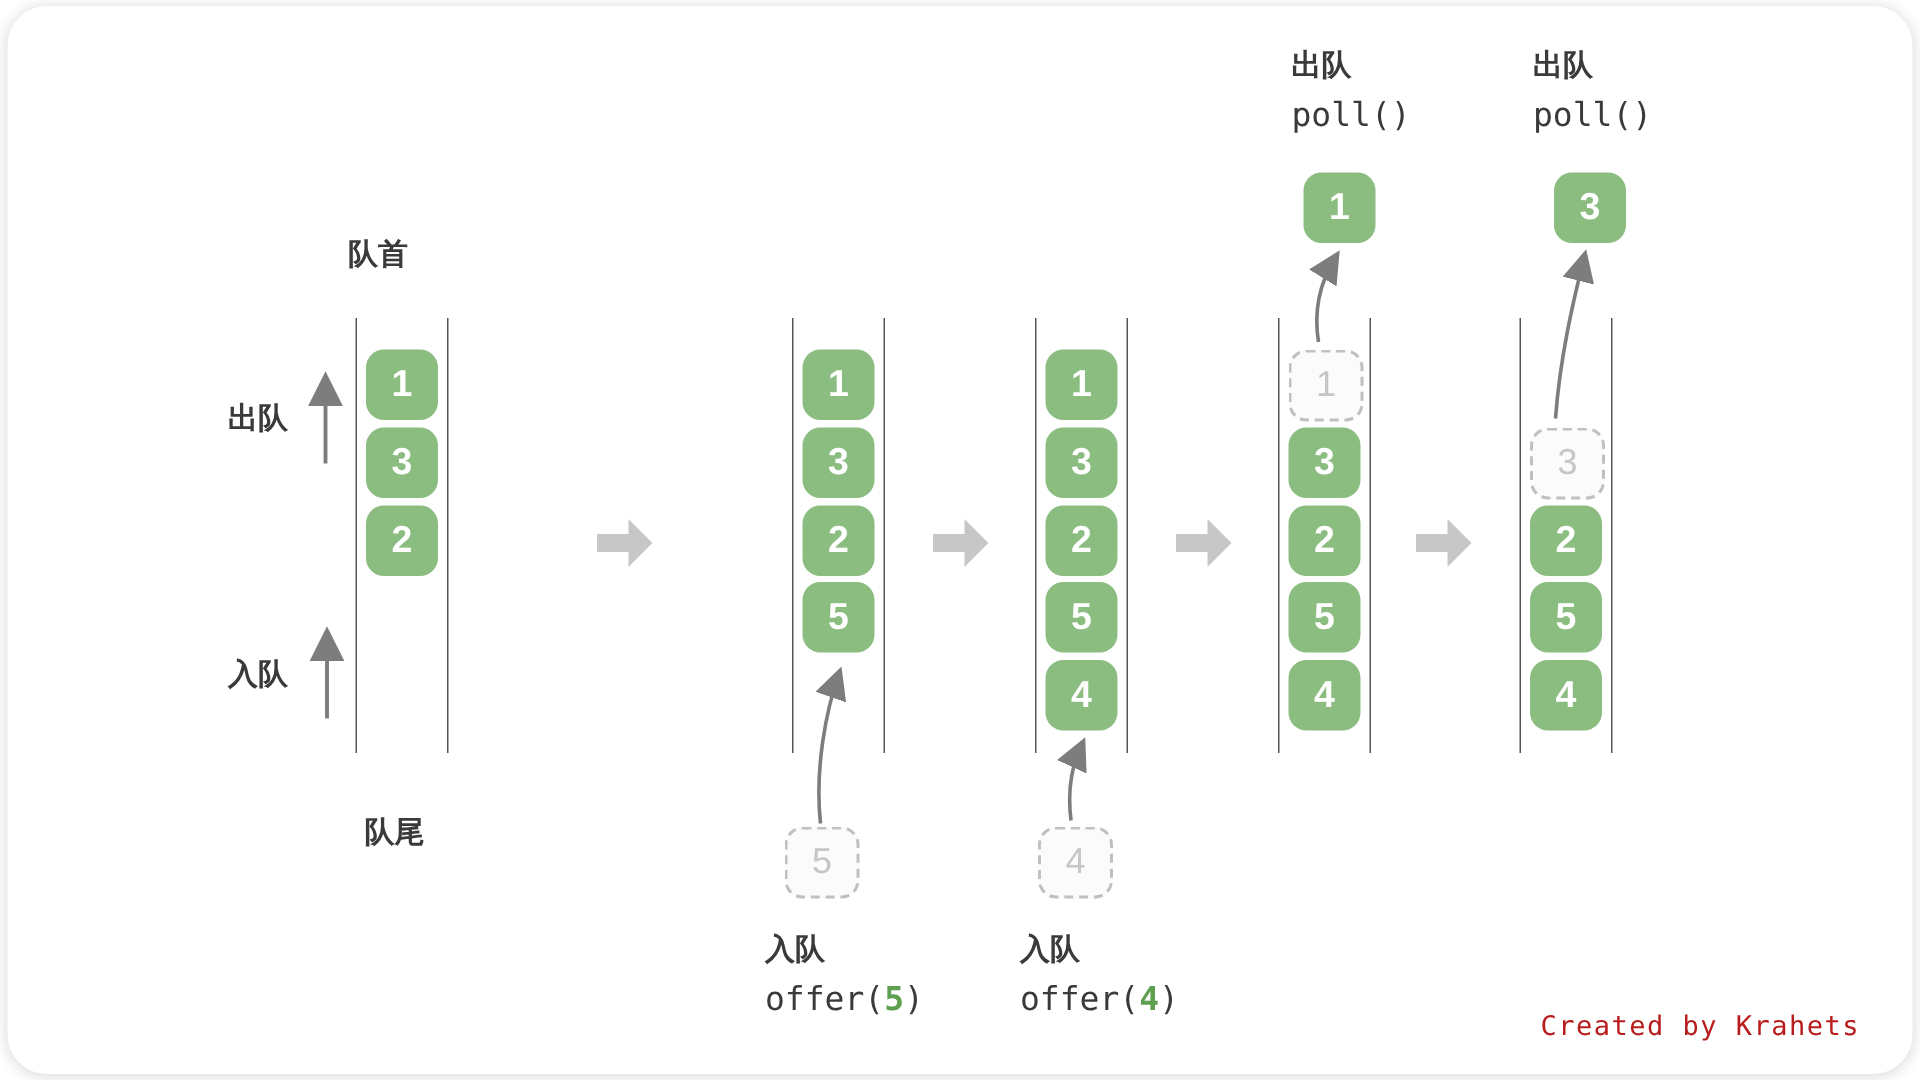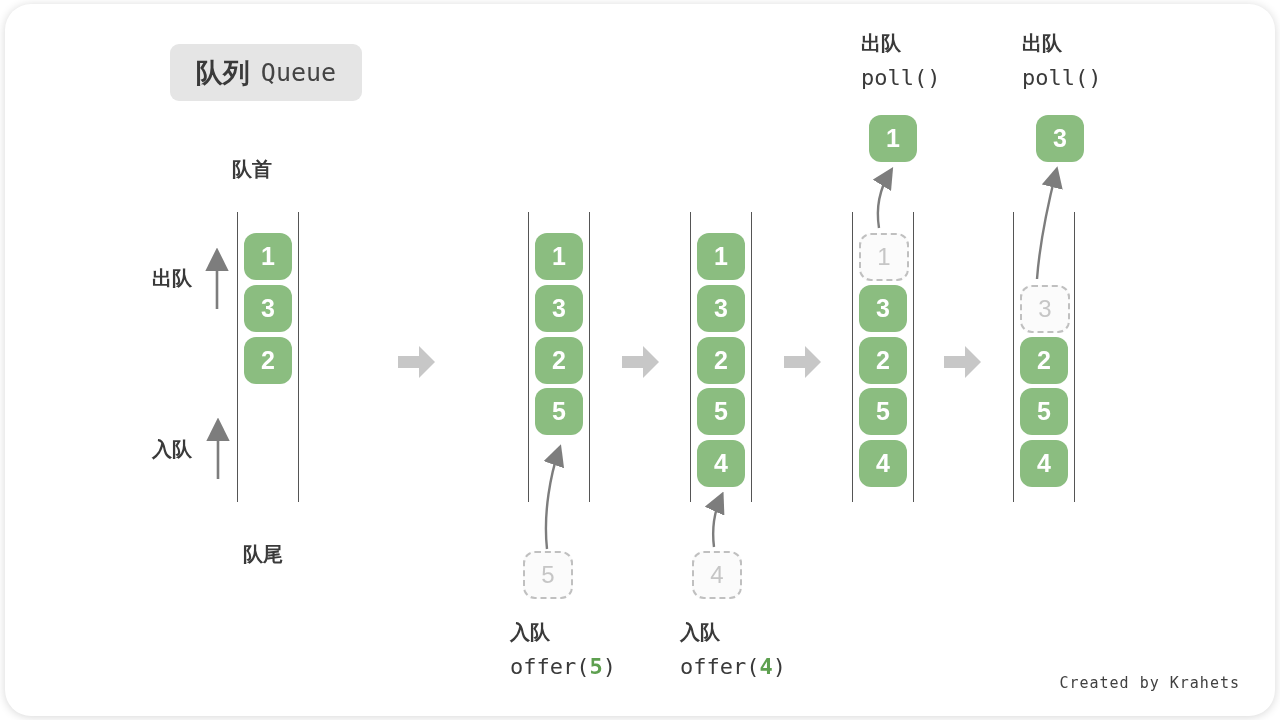--- a/index.html
+++ b/index.html
@@ -45,32 +45,28 @@
   .op-code{font-family:"DejaVu Sans Mono",monospace;font-size:22px;color:#3a3a3a;}
   .argn{color:#5ea050;font-weight:700;}
   .op-enq5{left:510px;top:619px;}
   .op-enq4{left:680px;top:619px;}
   .op-poll1{left:861px;top:30px;}
   .op-poll2{left:1022px;top:30px;}
   
   .overlay{position:absolute;left:0;top:0;width:1280px;height:720px;pointer-events:none;}
   
   .watermark{position:absolute;right:40px;top:674px;font-family:"DejaVu Sans Mono",monospace;
-             font-size:15px;color:#404040;letter-spacing:1px;}
+             font-size:18px;color:#b91c1c;letter-spacing:1px;}
 </style>
 </head>
 <body>
 
 <div class="canvas">
   <div class="card"></div>
 
-  <div class="badge">
-    <span class="badge-zh">队列</span>
-    <span class="badge-en">Queue</span>
-  </div>
 
   <div class="lbl lbl-front">队首</div>
   <div class="lbl lbl-rear">队尾</div>
   <div class="lbl lbl-deq">出队</div>
   <div class="lbl lbl-enq">入队</div>
 
   <svg class="overlay" viewBox="0 0 1280 720">
     <defs>
       <marker id="ah" markerWidth="9" markerHeight="9" refX="6.5" refY="4.5" orient="auto">
         <path d="M0,0 L9,4.5 L0,9 z" fill="#7d7d7d"></path>

